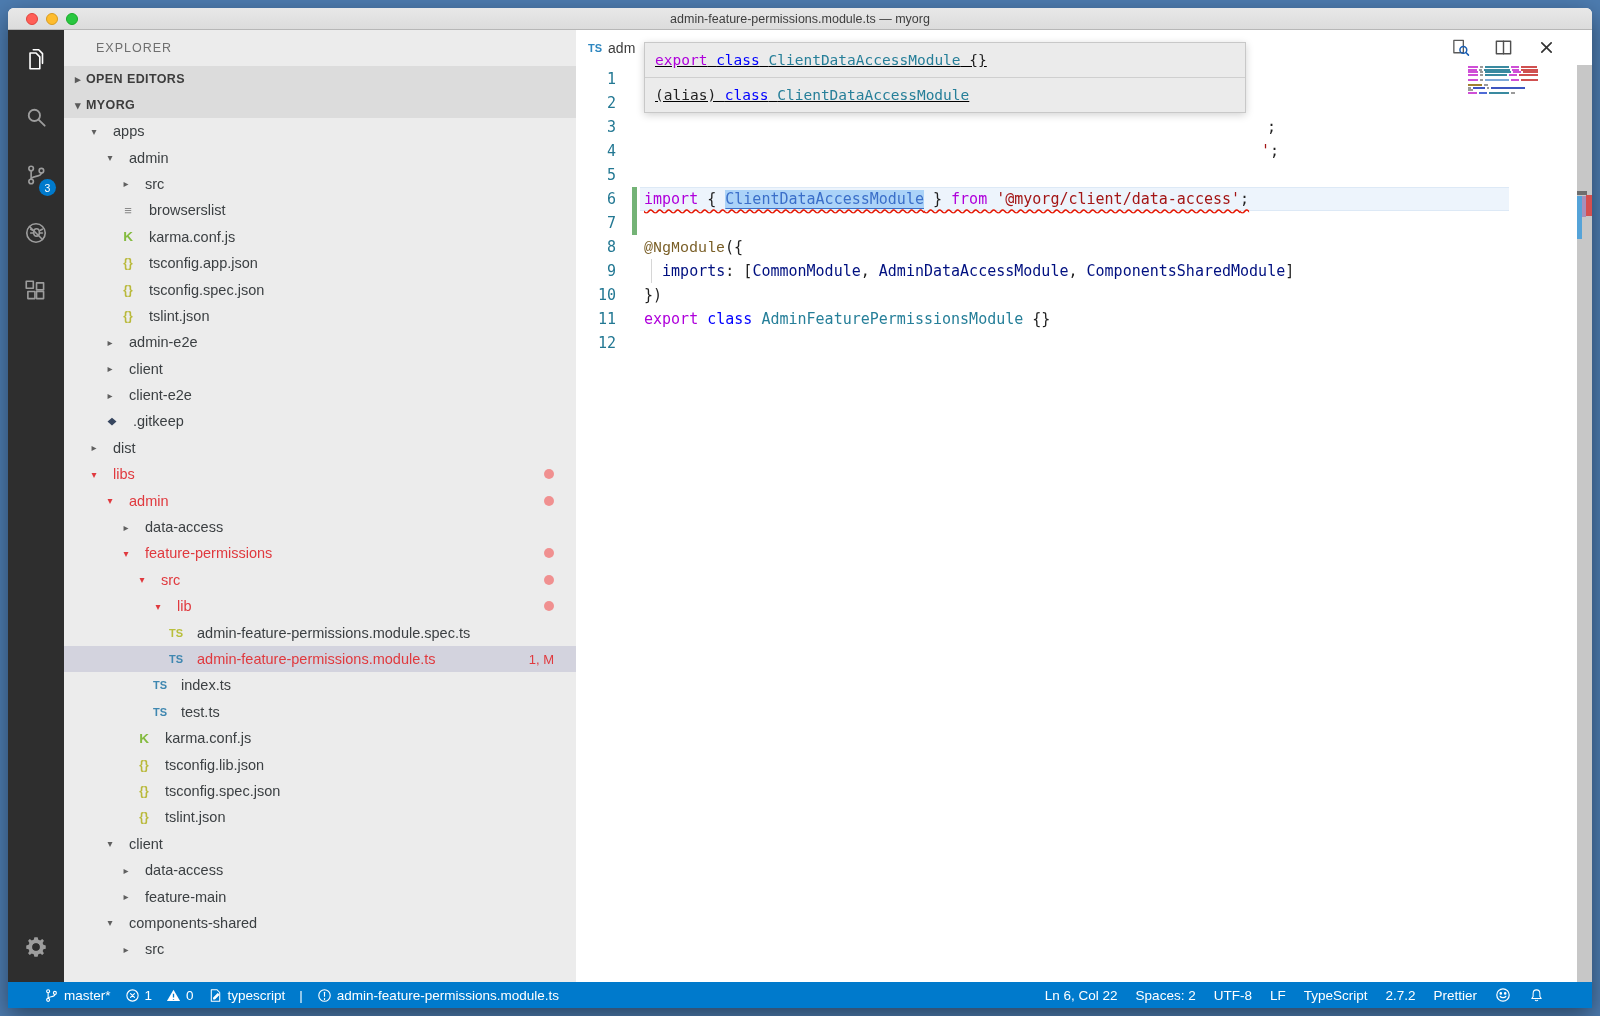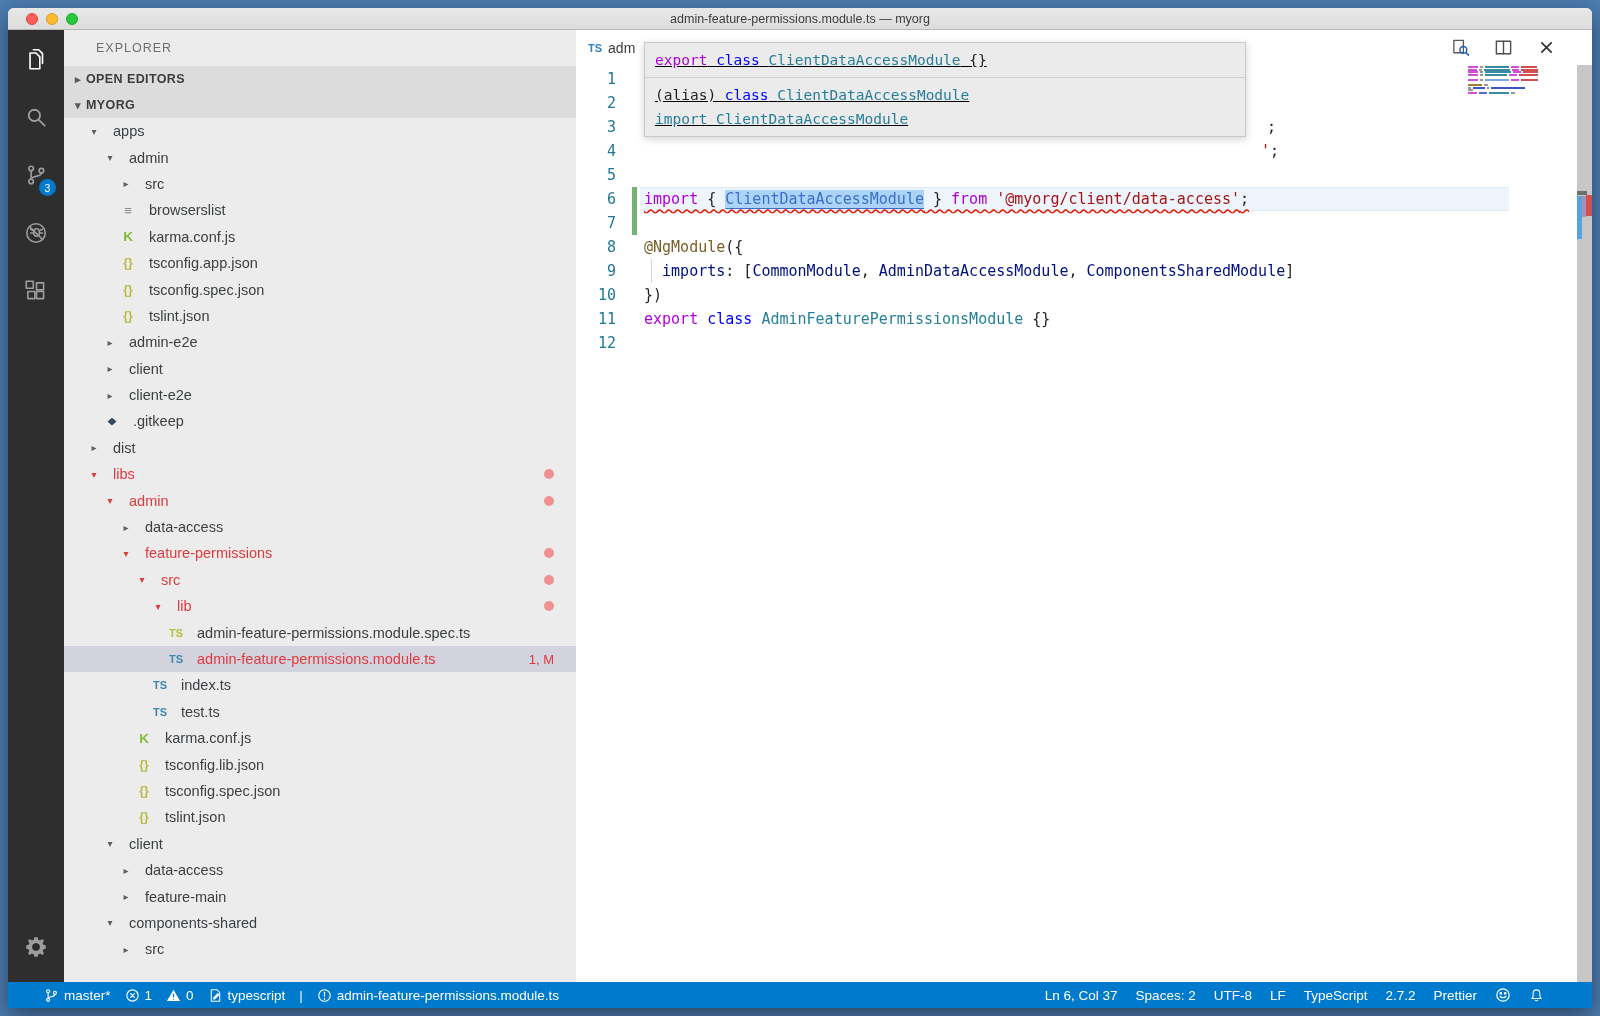--- a/index.html
+++ b/index.html
@@ -86,21 +86,21 @@
   .code-row.current { background:#edf4fc; box-shadow:inset 0 1px 0 #dde9f6, inset 0 -1px 0 #dde9f6;
                       margin-left:-4px; padding-left:4px; width:869px; }
   .code-row.guide::before { content:""; position:absolute; left:7px; top:0; bottom:0;
                             border-left:1px solid #d6d6d6; }
   .tk-kw { color:#af00db; }
   .tk-cls { color:#0000ff; }
   .tk-type { color:#267f99; }
   .tk-var { color:#001080; }
   .tk-str { color:#a31515; }
   .tk-plain { color:#1f1f1f; }
-  .tk-deco { color:#795e26; }
+  .tk-deco { color:#795e26;font-family:Liberation Mono, monospace; }
   .tk-link { color:#3b6fc9; background:#abd3f8; text-decoration:underline;
              text-decoration-color:#3b6fc9; }
   .squiggle { text-decoration:underline wavy #e51400; text-decoration-skip-ink:none;
               text-underline-offset:4px; }
 
   
   .hover-popup { position:absolute; left:68px; top:12px; width:602px; background:#f2f2f2;
                  border:1px solid #c8c8c8; box-shadow:0 2px 8px rgba(0,0,0,.18); z-index:40;
                  font-family:"DejaVu Sans Mono",monospace; font-size:14.5px; }
   .hov-sec { padding:5px 10px;text-decoration:underline; }
@@ -481,21 +481,20 @@
           <div class="mark-overlap"></div>
           <div class="mark-error"></div>
         </div>
 
         <div class="hover-popup" id="hover-popup">
             <div class="hov-sec codeblock">
               <div class="hov-line"><span class="tk-kw">export</span><span class="tk-plain"> </span><span class="tk-cls">class</span><span class="tk-plain"> </span><span class="tk-type">ClientDataAccessModule</span><span class="tk-plain"> {}</span></div>
             </div>
             <div class="hov-sec codeblock">
               <div class="hov-line"><span class="tk-plain">(alias) </span><span class="tk-cls">class</span><span class="tk-plain"> </span><span class="tk-type">ClientDataAccessModule</span></div>
-              <div class="hov-line"><span class="tk-type">import ClientDataAccessModule</span></div>
             </div>
           </div>
       </div>
     </div>
 
     <div class="statusbar">
       <div class="sb-left" id="sb-left">
           <div class="sb-item">
             <span>
               <svg width="15" height="15" viewBox="0 0 16 16" fill="none" stroke-linecap="round" stroke-linejoin="round" stroke="#fff" stroke-width="1.2">
@@ -542,21 +541,21 @@
                 <circle cx="8" cy="8" r="6.1"></circle>
                 <path d="M8 4.6v4.2"></path>
                 <path d="M8 11.2v1"></path>
               </svg>
             </span>
             <span>admin-feature-permissions.module.ts</span>
           </div>
         </div>
       <div class="sb-right" id="sb-right">
           <div class="sb-item">
-            <span>Ln 6, Col 37</span>
+            <span>Ln 6, Col 22</span>
           </div>
           <div class="sb-item">
             <span>Spaces: 2</span>
           </div>
           <div class="sb-item">
             <span>UTF-8</span>
           </div>
           <div class="sb-item">
             <span>LF</span>
           </div>

